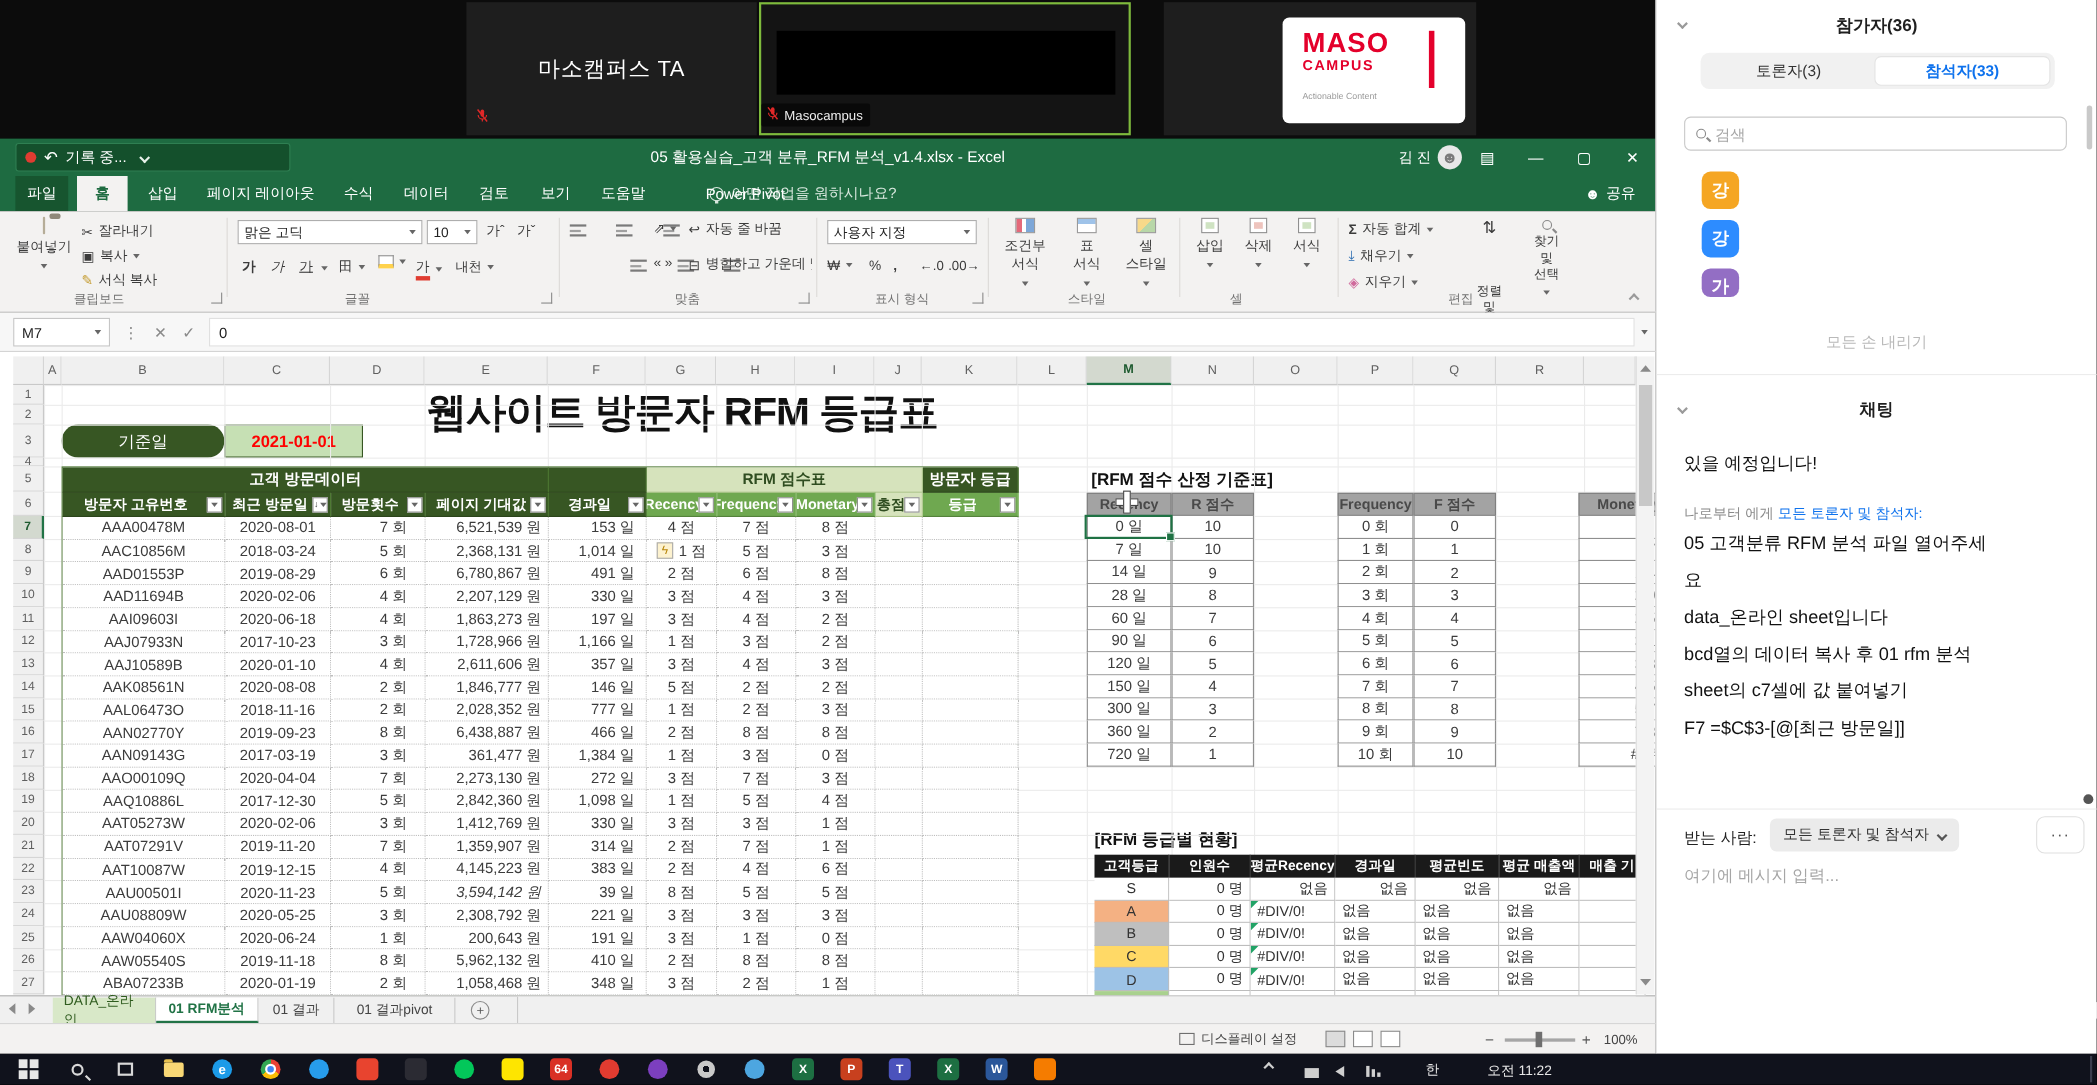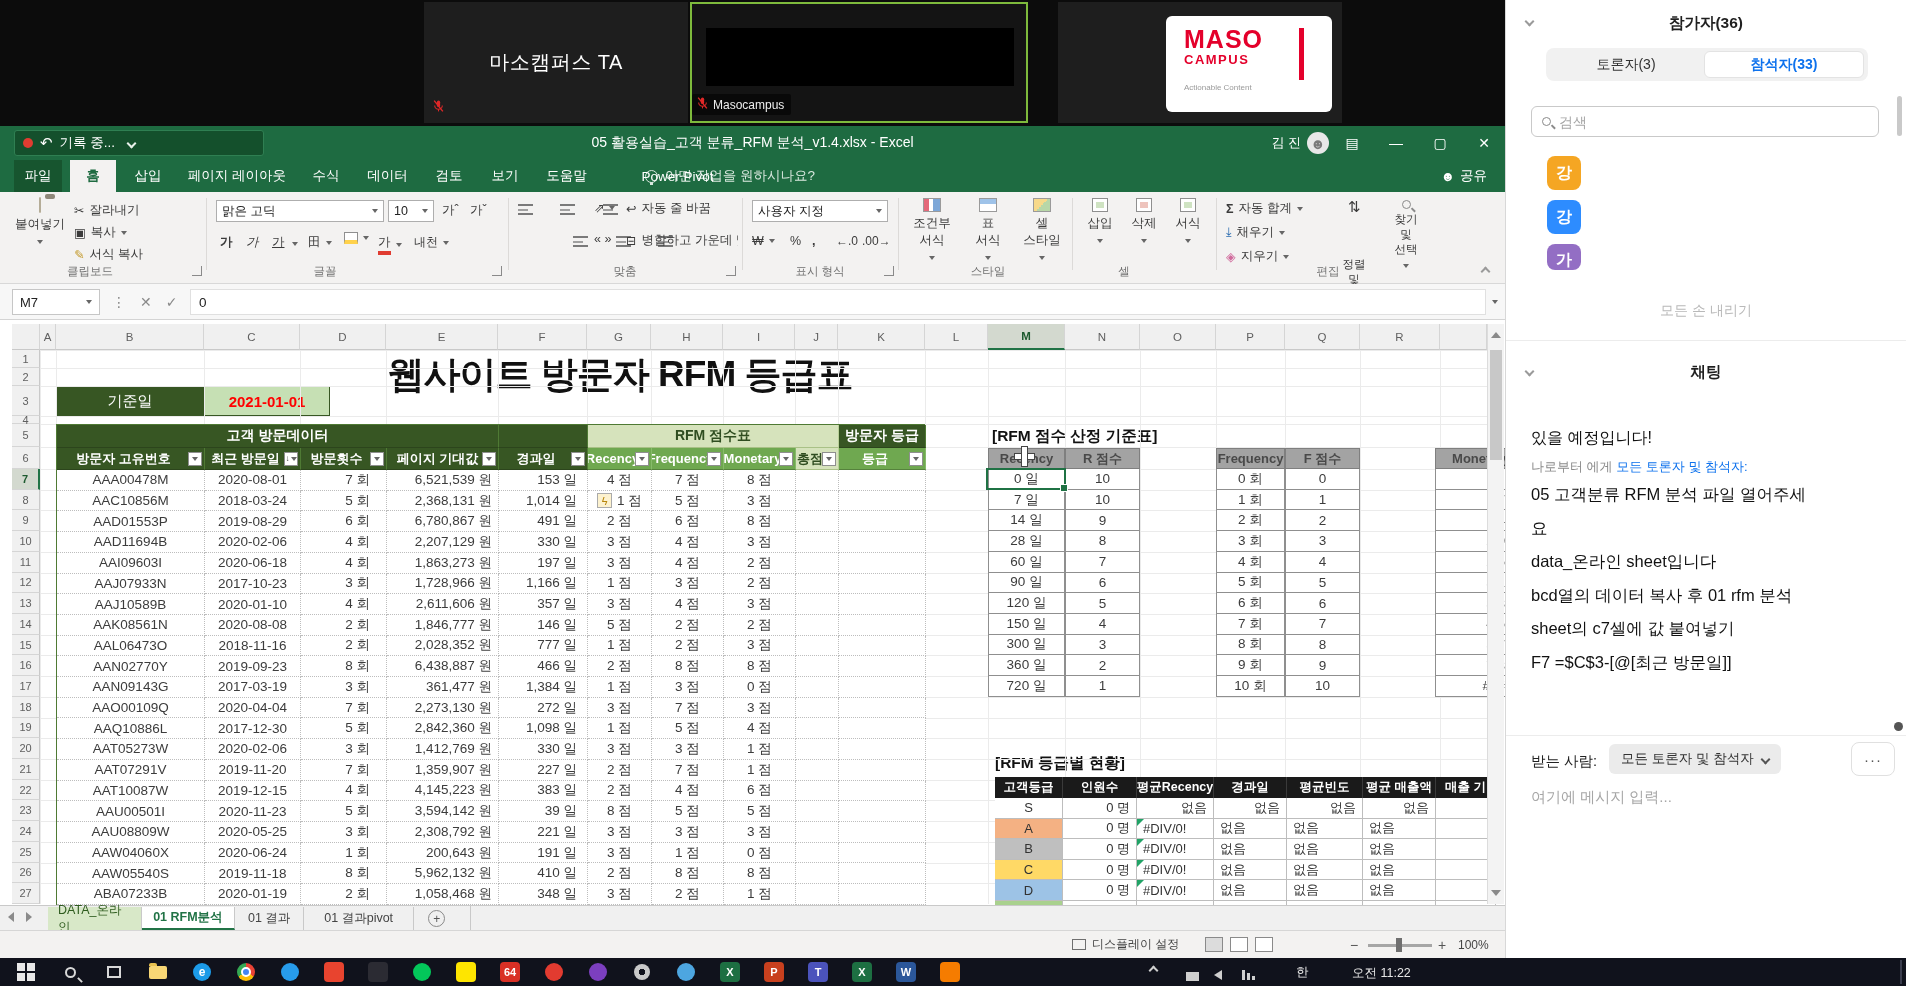--- a/index.html
+++ b/index.html
@@ -69,21 +69,21 @@
   #formula-input { position:absolute; left:190px; top:5px; width:1296px; height:26px; background:#fff; border:1px solid #e0e0e0; display:flex; align-items:center; padding:0 8px; font-size:13.5px; color:#222; }
 
   #excel-grid { position:absolute; left:0; top:320px; width:1505px; height:585px; background:#fff; overflow:hidden; }
   .colhdr { position:absolute; top:4px; height:26px; background:#f0f0f0; border-right:1px solid #d5d5d5; border-bottom:1px solid #c9c9c9; color:#5f5f5f; font-size:11.5px; display:flex; align-items:center; justify-content:center; }
   .colhdr.sel, .rowhdr.sel { background:#d3d9cf; color:#1d5a2f; font-weight:700; }
   .colhdr.sel { border-bottom:2px solid #217346; }
   .rowhdr { position:absolute; left:12px; width:28px; background:#f0f0f0; border-right:1px solid #c9c9c9; border-bottom:1px solid #d5d5d5; color:#5f5f5f; font-size:11px; display:flex; align-items:center; justify-content:center; }
   .rowhdr.sel { border-right:2px solid #217346; }
   .gline { position:absolute; background:#ebebeb; }
   #sheet-title { position:absolute; left:340px; top:30px; width:560px; text-align:center; font-size:37px; font-weight:800; color:#111; letter-spacing:-1px; }
-  .basel-label { position:absolute; left:56px; top:66px; width:148px; height:30px; background:#375623; color:#fff; font-size:15px; display:flex; align-items:center; justify-content:center; }
+  .basel-label { position:absolute; left:56px; top:66px; width:148px; height:30px; background:#375623; color:#fff; font-size:15px; display:flex; align-items:center; justify-content:center;border-radius:15px; }
   .basel-value { position:absolute; left:204px; top:66px; width:126px; height:30px; background:#c6e0b4; border:1px solid #375623; color:#ff0000; font-weight:700; font-size:15px; display:flex; align-items:center; justify-content:center; }
   .xgrid { position:absolute; display:grid; }
   .xc { display:flex; align-items:center; justify-content:center; font-size:13.5px; color:#3c3c3c; background:#fff; border-right:1px dotted #bdbdbd; border-bottom:1px dotted #bdbdbd; overflow:hidden; white-space:nowrap; position:relative; }
   .xc.r { justify-content:flex-end; }
   .xc.hd { font-weight:700; }
   .tone-dark { background:#375623 !important; color:#fff !important; border-right:1px solid #4f7a34 !important; border-bottom:1px solid #2c451c !important; }
   .tone-green { background:#6fa850 !important; color:#fff !important; border-right:1px solid #87bb6a !important; border-bottom:1px solid #55823c !important; }
   .tone-light { background:#d6e3bc !important; color:#2f4d20 !important; border-right:1px solid #b8cf97 !important; border-bottom:1px solid #a9c186 !important; }
   .fbtn { position:absolute; right:2px; top:50%; transform:translateY(-50%); width:14px; height:14px; background:#fff; border:1px solid #8f8f8f; display:flex; align-items:center; justify-content:center; gap:1px; }
   .sc-hd { background:#a3a3a3; color:#494949; font-weight:700; border:1px solid #7f7f7f; display:flex; align-items:center; justify-content:center; font-size:13px; }
@@ -122,21 +122,21 @@
   .ptab { position:absolute; top:3px; height:27px; display:flex; align-items:center; justify-content:center; font-size:14px; color:#333; border-radius:6px; }
   .ptab.active { background:#fff; color:#0e72ed; font-weight:600; border:1px solid #e3e3e3; }
   #p-search { position:absolute; left:25px; top:106px; width:348px; height:31px; border:1px solid #c9c9c9; border-radius:6px; background:#fff; display:flex; align-items:center; padding:0 10px; gap:8px; }
   #p-search input { border:none; outline:none; font-size:14px; color:#333; width:280px; }
   .mag { width:9px; height:9px; border:1.5px solid #8a8a8a; border-radius:50%; position:relative; }
   .mag:after { content:""; position:absolute; left:8px; top:8px; width:5px; height:1.5px; background:#8a8a8a; transform:rotate(45deg); }
   .pav { position:absolute; left:41px; width:34px; height:34px; border-radius:8px; color:#fff; font-size:16px; display:flex; align-items:center; justify-content:center; font-weight:600; }
   #lower-hands { position:absolute; left:0; top:302px; width:100%; text-align:center; color:#b9b9b9; font-size:14px; }
   .pdivider { position:absolute; left:0; width:100%; height:1px; background:#ececec; }
   .chat-line { font-size:16.5px; color:#111; line-height:33.5px; white-space:nowrap; }
-  #chat-m0 { position:absolute; left:25px; top:428px; font-size:16px; color:#111; }
+  #chat-m0 { position:absolute; left:25px; top:411px; font-size:16px; color:#111; }
   #chat-sender { position:absolute; left:25px; top:458px; font-size:13px; color:#8a8a8a; }
   #chat-sender .blue { color:#0e72ed; }
   #chat-lines { position:absolute; left:25px; top:478px; width:360px; }
   #chat-dot { position:absolute; left:388px; top:722px; width:9px; height:9px; border-radius:50%; background:#555; }
   #recip-label { position:absolute; left:25px; top:752px; font-size:14.5px; color:#222; }
   #recip-pill { position:absolute; left:103px; top:744px; height:30px; background:#ebebeb; border-radius:6px; display:flex; align-items:center; gap:8px; padding:0 12px; font-size:13.5px; color:#333; }
   #more-btn { position:absolute; left:345px; top:742px; width:44px; height:34px; border:1px solid #e0e0e0; border-radius:8px; display:flex; align-items:center; justify-content:center; color:#555; font-size:15px; letter-spacing:1px; }
   #chat-input { position:absolute; left:25px; top:788px; width:350px; border:none; outline:none; font-size:15px; color:#333; }
   #chat-input::placeholder, #p-search input::placeholder { color:#a6a6a6; }
   .pscroll { position:absolute; left:391px; width:5px; border-radius:3px; background:#c9c9c9; }
@@ -674,40 +674,40 @@
         <div class="xc r" style="padding-right: 10px;">330 일</div>
         <div class="xc ">3 점</div>
         <div class="xc ">3 점</div>
         <div class="xc ">1 점</div>
         <div class="xc "></div>
         <div class="xc "></div>
         <div class="xc ">AAT07291V</div>
         <div class="xc ">2019-11-20</div>
         <div class="xc r" style="padding-right: 16px;">7 회</div>
         <div class="xc r" style="padding-right: 6px;">1,359,907 원</div>
-        <div class="xc r" style="padding-right: 10px;">227 일</div>
+        <div class="xc r" style="padding-right: 10px;">314 일</div>
         <div class="xc ">2 점</div>
         <div class="xc ">7 점</div>
         <div class="xc ">1 점</div>
         <div class="xc "></div>
         <div class="xc "></div>
         <div class="xc ">AAT10087W</div>
         <div class="xc ">2019-12-15</div>
         <div class="xc r" style="padding-right: 16px;">4 회</div>
         <div class="xc r" style="padding-right: 6px;">4,145,223 원</div>
         <div class="xc r" style="padding-right: 10px;">383 일</div>
         <div class="xc ">2 점</div>
         <div class="xc ">4 점</div>
         <div class="xc ">6 점</div>
         <div class="xc "></div>
         <div class="xc "></div>
         <div class="xc ">AAU00501I</div>
         <div class="xc ">2020-11-23</div>
         <div class="xc r" style="padding-right: 16px;">5 회</div>
-        <div class="xc r" style="padding-right: 6px;">3,594,142 원</div>
+        <div class="xc r" style="padding-right: 6px; font-style: italic;">3,594,142 원</div>
         <div class="xc r" style="padding-right: 10px;">39 일</div>
         <div class="xc ">8 점</div>
         <div class="xc ">5 점</div>
         <div class="xc ">5 점</div>
         <div class="xc "></div>
         <div class="xc "></div>
         <div class="xc ">AAU08809W</div>
         <div class="xc ">2020-05-25</div>
         <div class="xc r" style="padding-right: 16px;">3 회</div>
         <div class="xc r" style="padding-right: 6px;">2,308,792 원</div>

